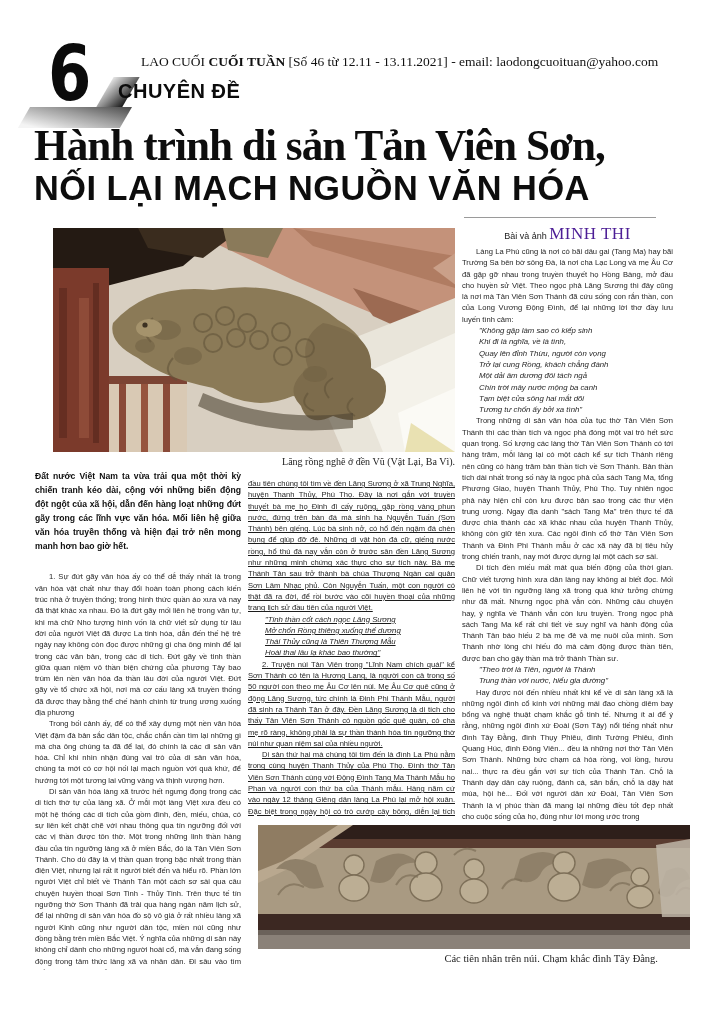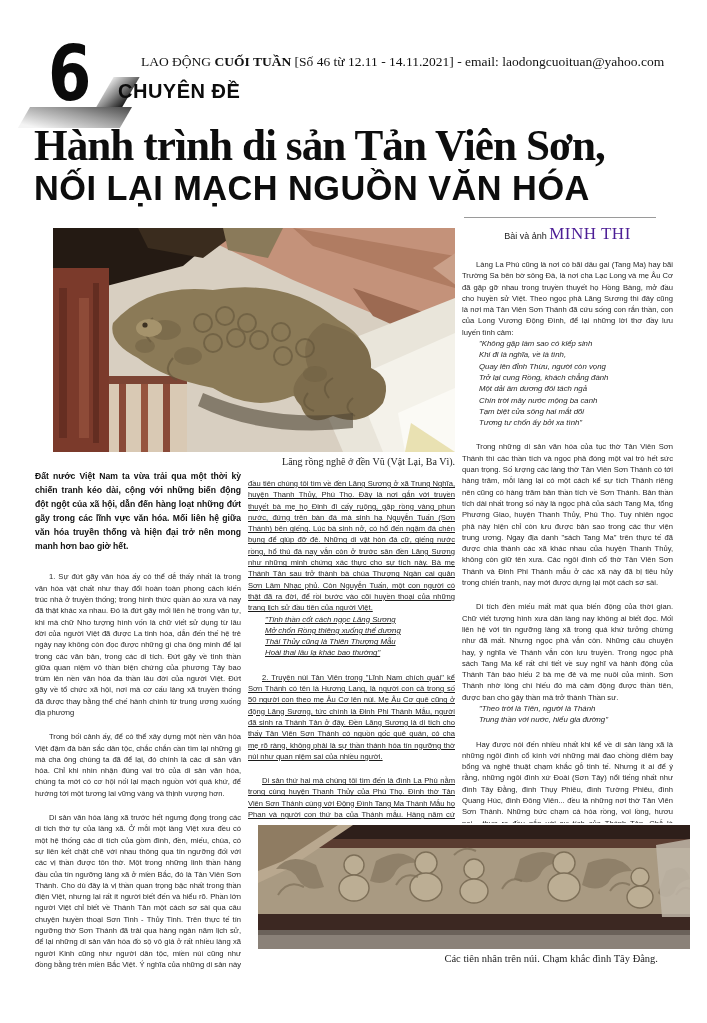--- a/index.html
+++ b/index.html
@@ -61,34 +61,34 @@
     position:absolute;left:400px;top:953px;width:258px;text-align:right;
     font-family:"Liberation Serif","DejaVu Serif",serif;font-size:10.5px;color:#222;
   }
   
   .col{position:absolute;overflow:hidden;text-align:justify;}
   .col-1{left:35px;top:470px;width:206px;height:500px;}
   .col-2{left:248px;top:478px;width:207px;height:341px;text-decoration:underline;}
   .col-3{left:462px;top:246px;width:211px;height:577px;}
   .col p{margin:0;font-size:7.6px;line-height:11.3px;color:#262626;}
   .col p.p-lead{font-weight:700;font-size:8.6px;line-height:13.9px;color:#101010;margin-bottom:18px;}
-  .col p.p-body{text-indent:14px;margin-top:13px;}
+  .col p.p-body{text-indent:14px;}
   .col p.p-noindent{text-indent:0;}
   .col p.p-poem{
     white-space:pre-line;font-style:italic;margin-left:17px;text-align:left;
     font-size:7.8px;line-height:11.3px;
   }
 </style>
 </head>
 <body>
 
 <div class="page-num">6</div>
 
 <div class="masthead">
-  <span>LAO ĐỘNG </span><span class="mh-bold">CUỐI TUẦN</span><span> [Số 46 từ 12.11 - 14.11.2021] - email: laodongcuoituan@yahoo.com</span>
+  <span>LAO CUỐI </span><span class="mh-bold">CUỐI TUẦN</span><span> [Số 46 từ 12.11 - 13.11.2021] - email: laodongcuoituan@yahoo.com</span>
 </div>
 
 <div class="section-wedge"></div>
 <div class="section-tail"></div>
 <div class="section-title">CHUYÊN ĐỀ</div>
 
 <div class="headline-1">Hành trình di sản Tản Viên Sơn,</div>
 <div class="headline-2">NỐI LẠI MẠCH NGUỒN VĂN HÓA</div>
 
 <div class="byline-rule"></div>

